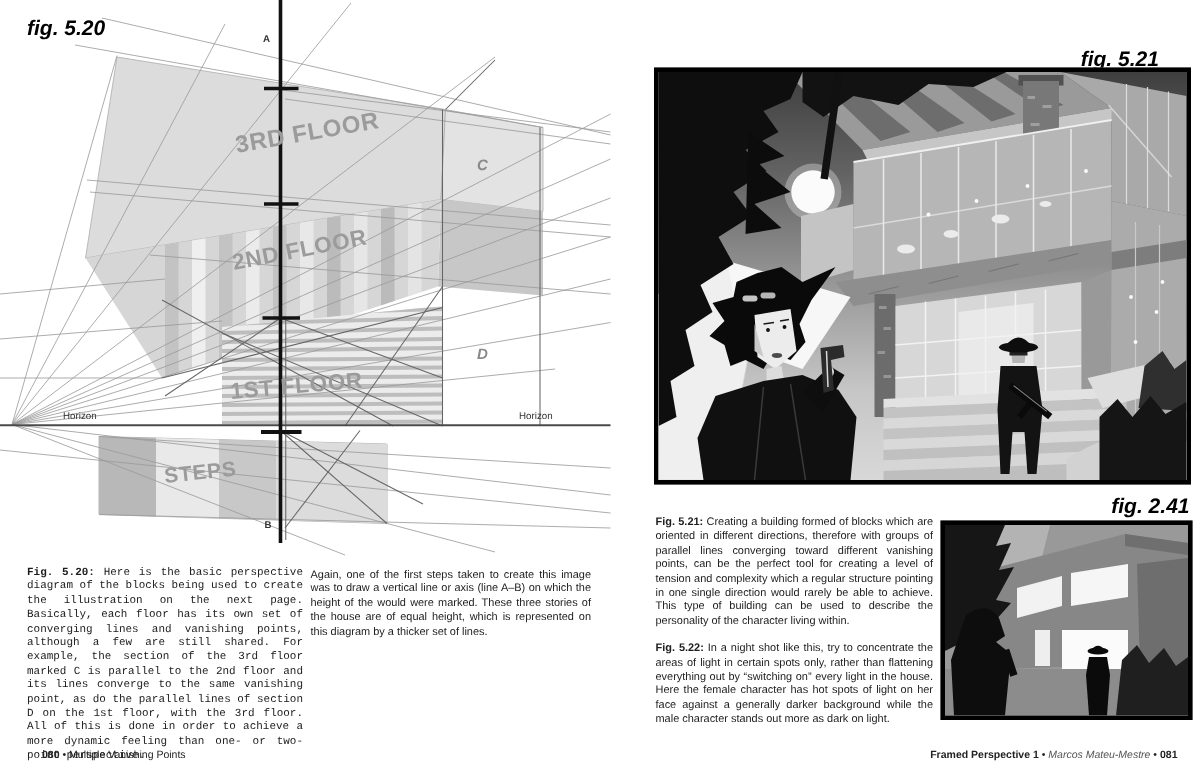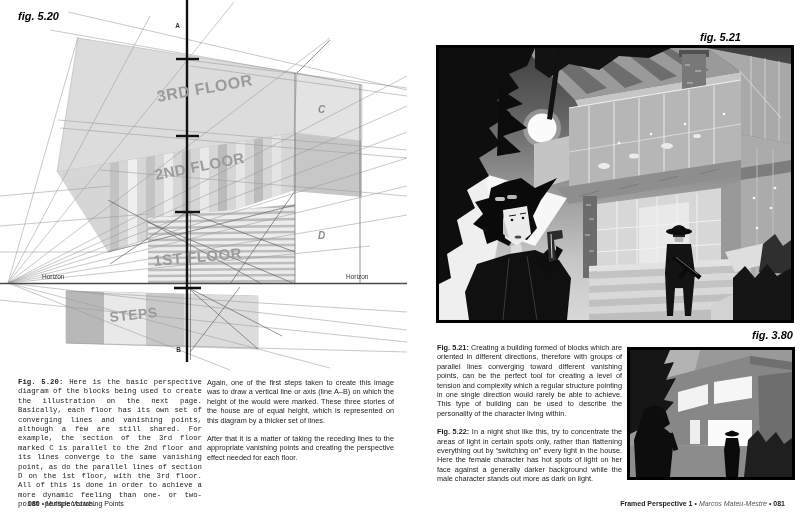--- a/index.html
+++ b/index.html
@@ -1,19 +1,19 @@
 <!DOCTYPE html>
 <html><head>
 <meta charset="utf-8">
 <style>
   html,body{margin:0;padding:0;background:#e8e8e8;}
   .spread{position:relative;width:800px;height:514px;background:#ffffff;overflow:hidden;
           font-family:"Liberation Sans",sans-serif;color:#1a1a1a;}
   .abs{position:absolute;}
-  .fig-label{font-size:11px;font-weight:bold;font-style:italic;color:#000;}
+  .fig-label{font-size:14px;font-weight:bold;font-style:italic;color:#000;}
   .caption{font-size:7.3px;line-height:9.4px;text-align:justify;color:#1c1c1c;}
   .caption p{margin:0 0 9px 0;}
   .cap-prefix{font-weight:bold;}
   .footer{font-size:7px;color:#222;}
   .footer .bold{font-weight:bold;}
   .footer .italic{font-style:italic;color:#555;}
   .frame{border:3px solid #000;box-sizing:border-box;background:#888;}
   svg{display:block;}
   .diagram-floor-label{font-weight:bold;fill:#9b9b9b;letter-spacing:0.5px;}
 </style>
@@ -153,30 +153,29 @@
     <text class="diagram-floor-label" font-size="15" transform="translate(154,266) rotate(-5)">1ST FLOOR</text>
     <text class="diagram-floor-label" font-size="14" transform="translate(110,322) rotate(-6)">STEPS</text>
   </svg>
 
   <div class="abs caption" style="left:18px;top:378px;width:184px;font-family:Liberation Mono, monospace;">
     <p><span class="cap-prefix">Fig. 5.20:</span>
        <span>Here is the basic perspective diagram of the blocks being used to create the illustration on the next page. Basically, each floor has its own set of converging lines and vanishing points, although a few are still shared. For example, the section of the 3rd floor marked C is parallel to the 2nd floor and its lines converge to the same vanishing point, as do the parallel lines of section D on the 1st floor, with the 3rd floor. All of this is done in order to achieve a more dynamic feeling than one- or two-point perspective.</span></p>
   </div>
   <div class="abs caption" style="left:207px;top:378px;width:187px;">
     <p>Again, one of the first steps taken to create this image was to draw a vertical line or axis (line A–B) on which the height of the would were marked. These three stories of the house are of equal height, which is represented on this diagram by a thicker set of lines.</p>
-    <p>After that it is a matter of taking the receding lines to the appropriate vanishing points and creating the perspective effect needed for each floor.</p>
   </div>
 
   <div class="abs footer" style="left:28px;top:500px;">
     <span class="bold">080</span>
     <span>•</span>
     <span>Multiple Vanishing Points</span>
   </div>
 
-  <div class="abs fig-label" style="left:700px;top:31px;width:93px;text-align:left;font-style:italic;">fig. 5.21</div>
+  <div class="abs fig-label" style="left:700px;top:31px;width:93px;text-align:center;font-style:italic;">fig. 5.21</div>
 
   <div class="abs frame" style="left:436px;top:45px;width:358px;height:278px;">
     <svg width="352" height="272" viewBox="0 0 352 272">
       <defs>
         <linearGradient id="sky" x1="0" y1="0" x2="0" y2="1">
           <stop offset="0" stop-color="#3f3f3f"></stop>
             <stop offset="0.25" stop-color="#636363"></stop>
           <stop offset="0.5" stop-color="#949494"></stop>
             <stop offset="0.78" stop-color="#c6c6c6"></stop>
           <stop offset="1" stop-color="#d8d8d8"></stop>
@@ -339,21 +338,21 @@
 
       <g>
         <path d="M0,0 L96,0 L88,18 L70,26 L80,40 L58,52 L72,66 L50,80 L62,96 L40,110 L50,128 L28,142 L36,160 L18,172 L24,196 L8,206 L12,230 L0,236 Z" fill="#0e0e0e"></path>
         <path d="M96,0 L232,0 L210,10 L180,8 L160,22 L130,16 L110,30 L96,20 Z" fill="#121212"></path>
         <rect x="118" y="0" width="5" height="72" fill="#111" transform="rotate(8 120 0)"></rect>
         <path d="M60,40 L84,56 L66,62 L88,80 L64,88 L82,104 L58,108 Z" fill="#0c0c0c"></path>
       </g>
     </svg>
   </div>
 
-  <div class="abs fig-label" style="left:700px;top:329px;width:93px;text-align:right;">fig. 3.80</div>
+  <div class="abs fig-label" style="left:700px;top:329px;width:93px;text-align:right;">fig. 2.41</div>
 
   <div class="abs caption" style="left:437px;top:343px;width:185px;">
     <p><span class="cap-prefix">Fig. 5.21:</span>
        <span>Creating a building formed of blocks which are oriented in different directions, therefore with groups of parallel lines converging toward different vanishing points, can be the perfect tool for creating a level of tension and complexity which a regular structure pointing in one single direction would rarely be able to achieve. This type of building can be used to describe the personality of the character living within.</span></p>
     <p><span class="cap-prefix">Fig. 5.22:</span>
        <span>In a night shot like this, try to concentrate the areas of light in certain spots only, rather than flattening everything out by “switching on” every light in the house. Here the female character has hot spots of light on her face against a generally darker background while the male character stands out more as dark on light.</span></p>
   </div>
 
   <div class="abs frame" style="left:627px;top:347px;width:168px;height:133px;">
     <svg width="162" height="127" viewBox="0 0 162 127">

